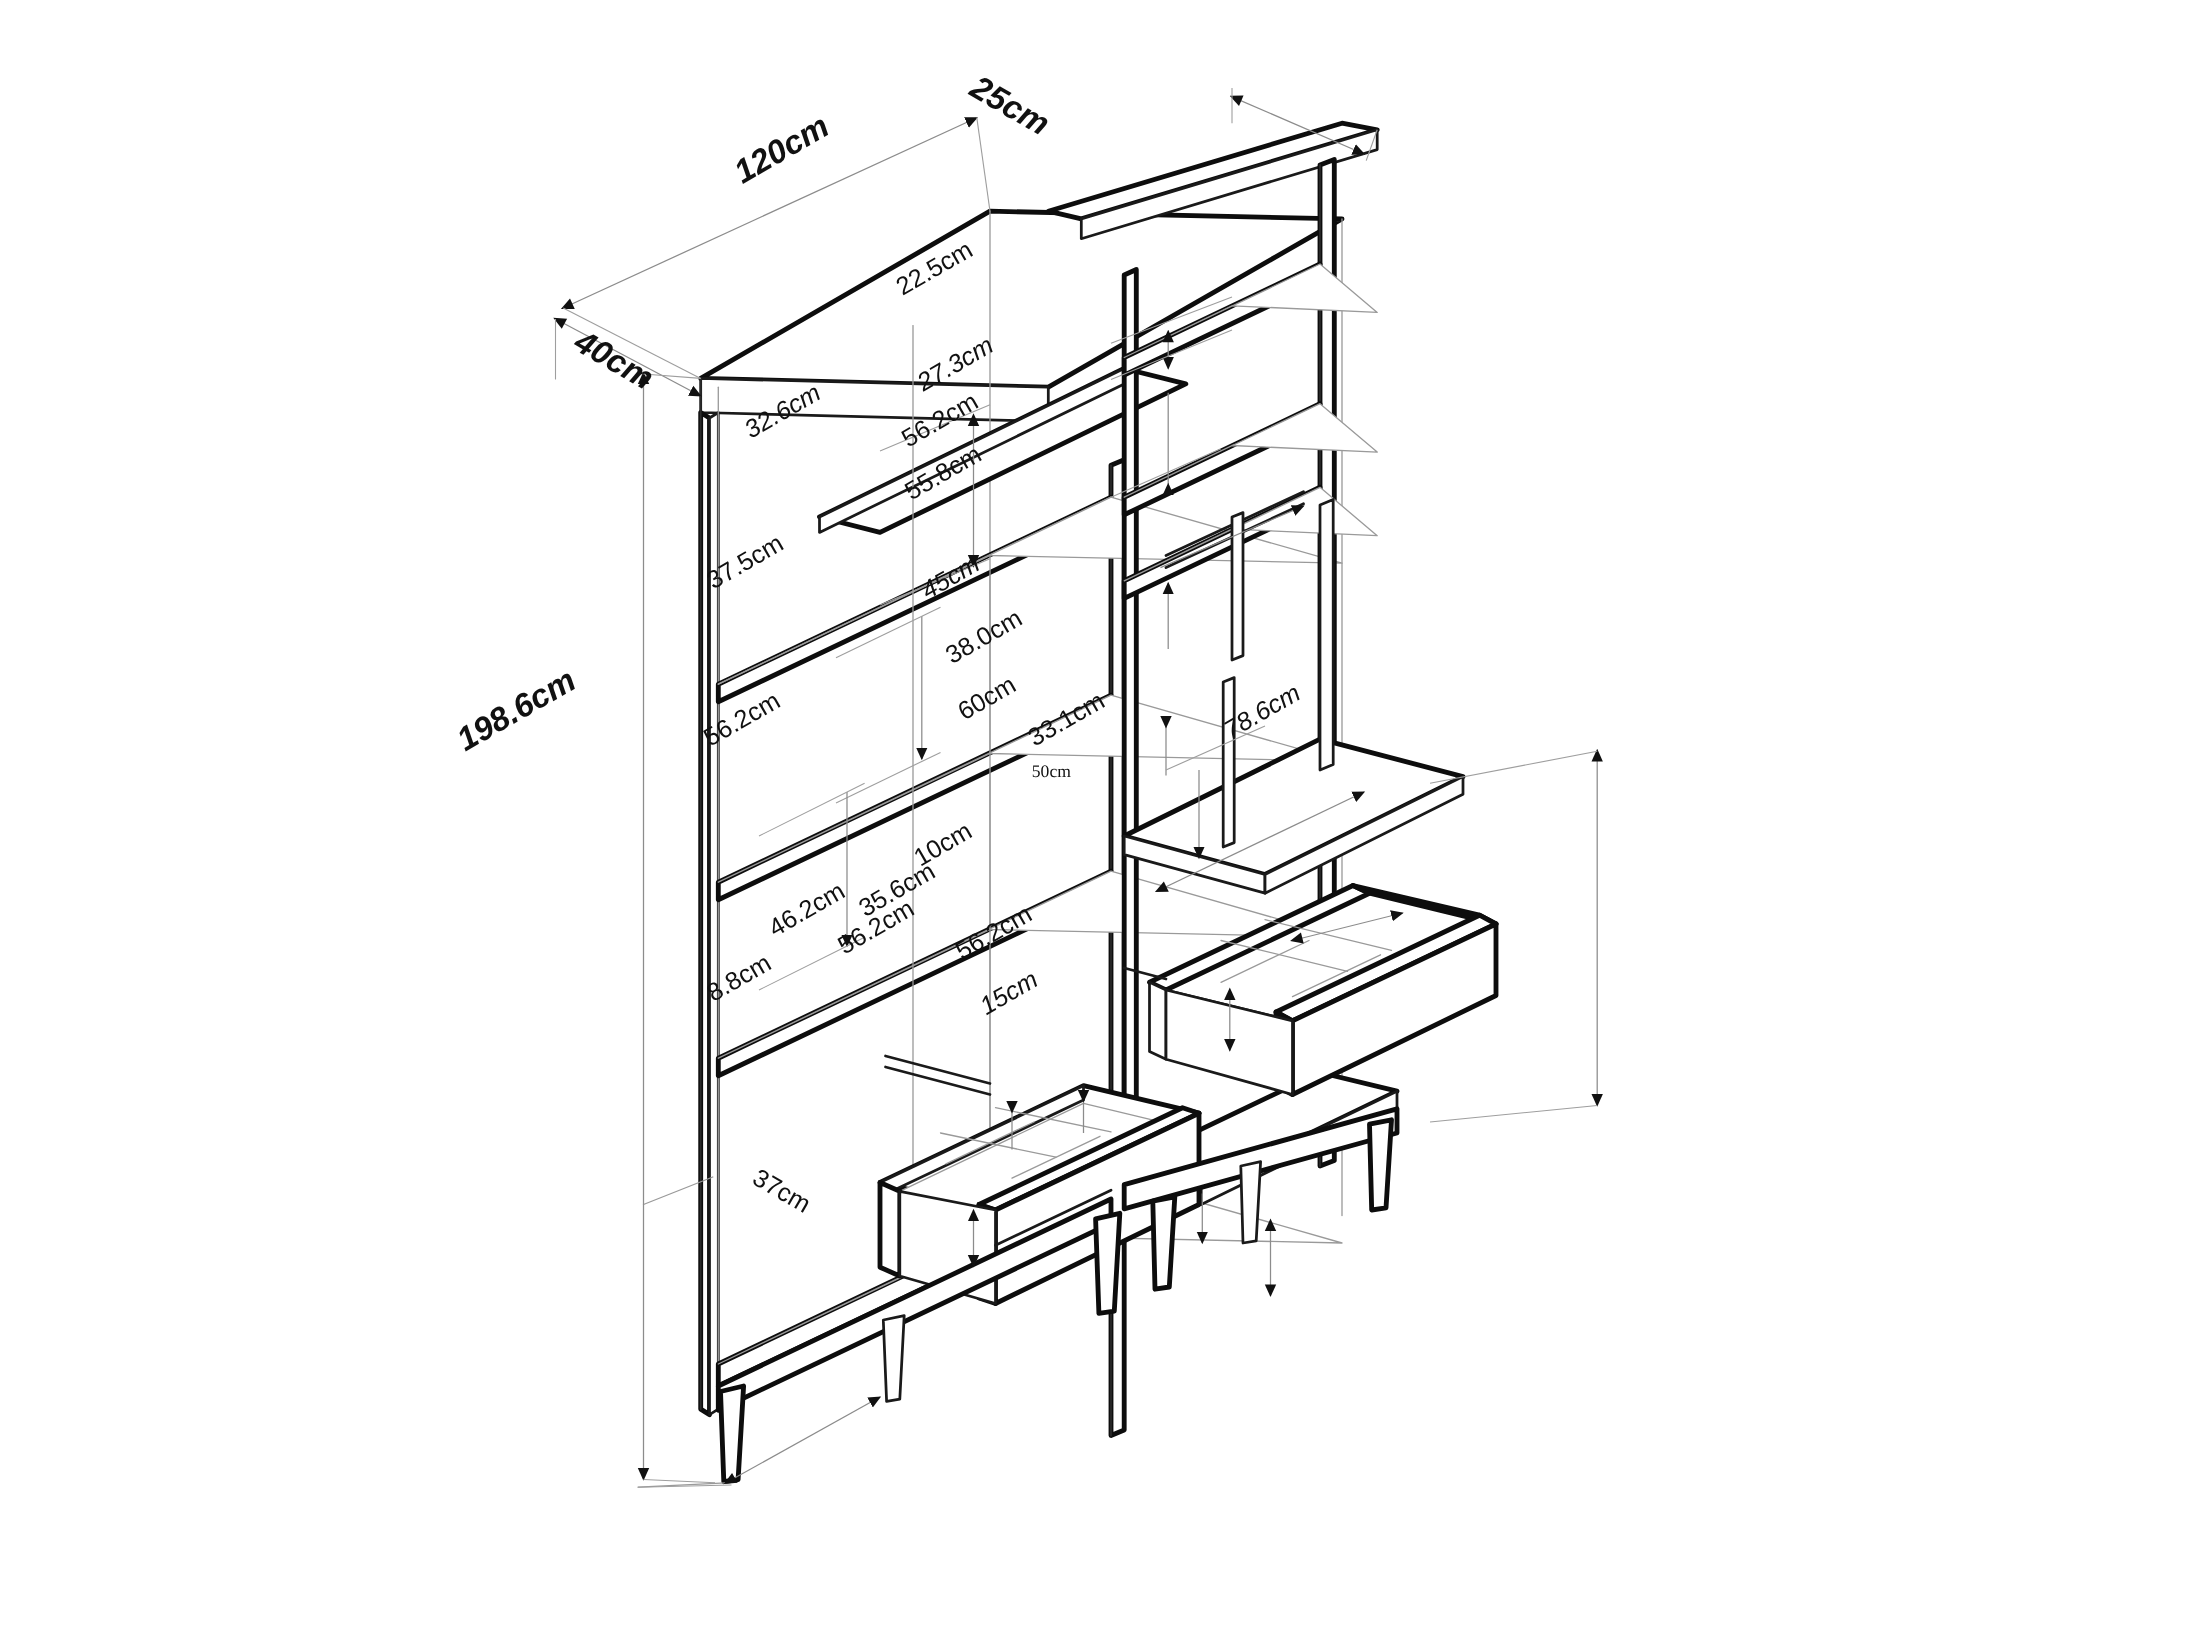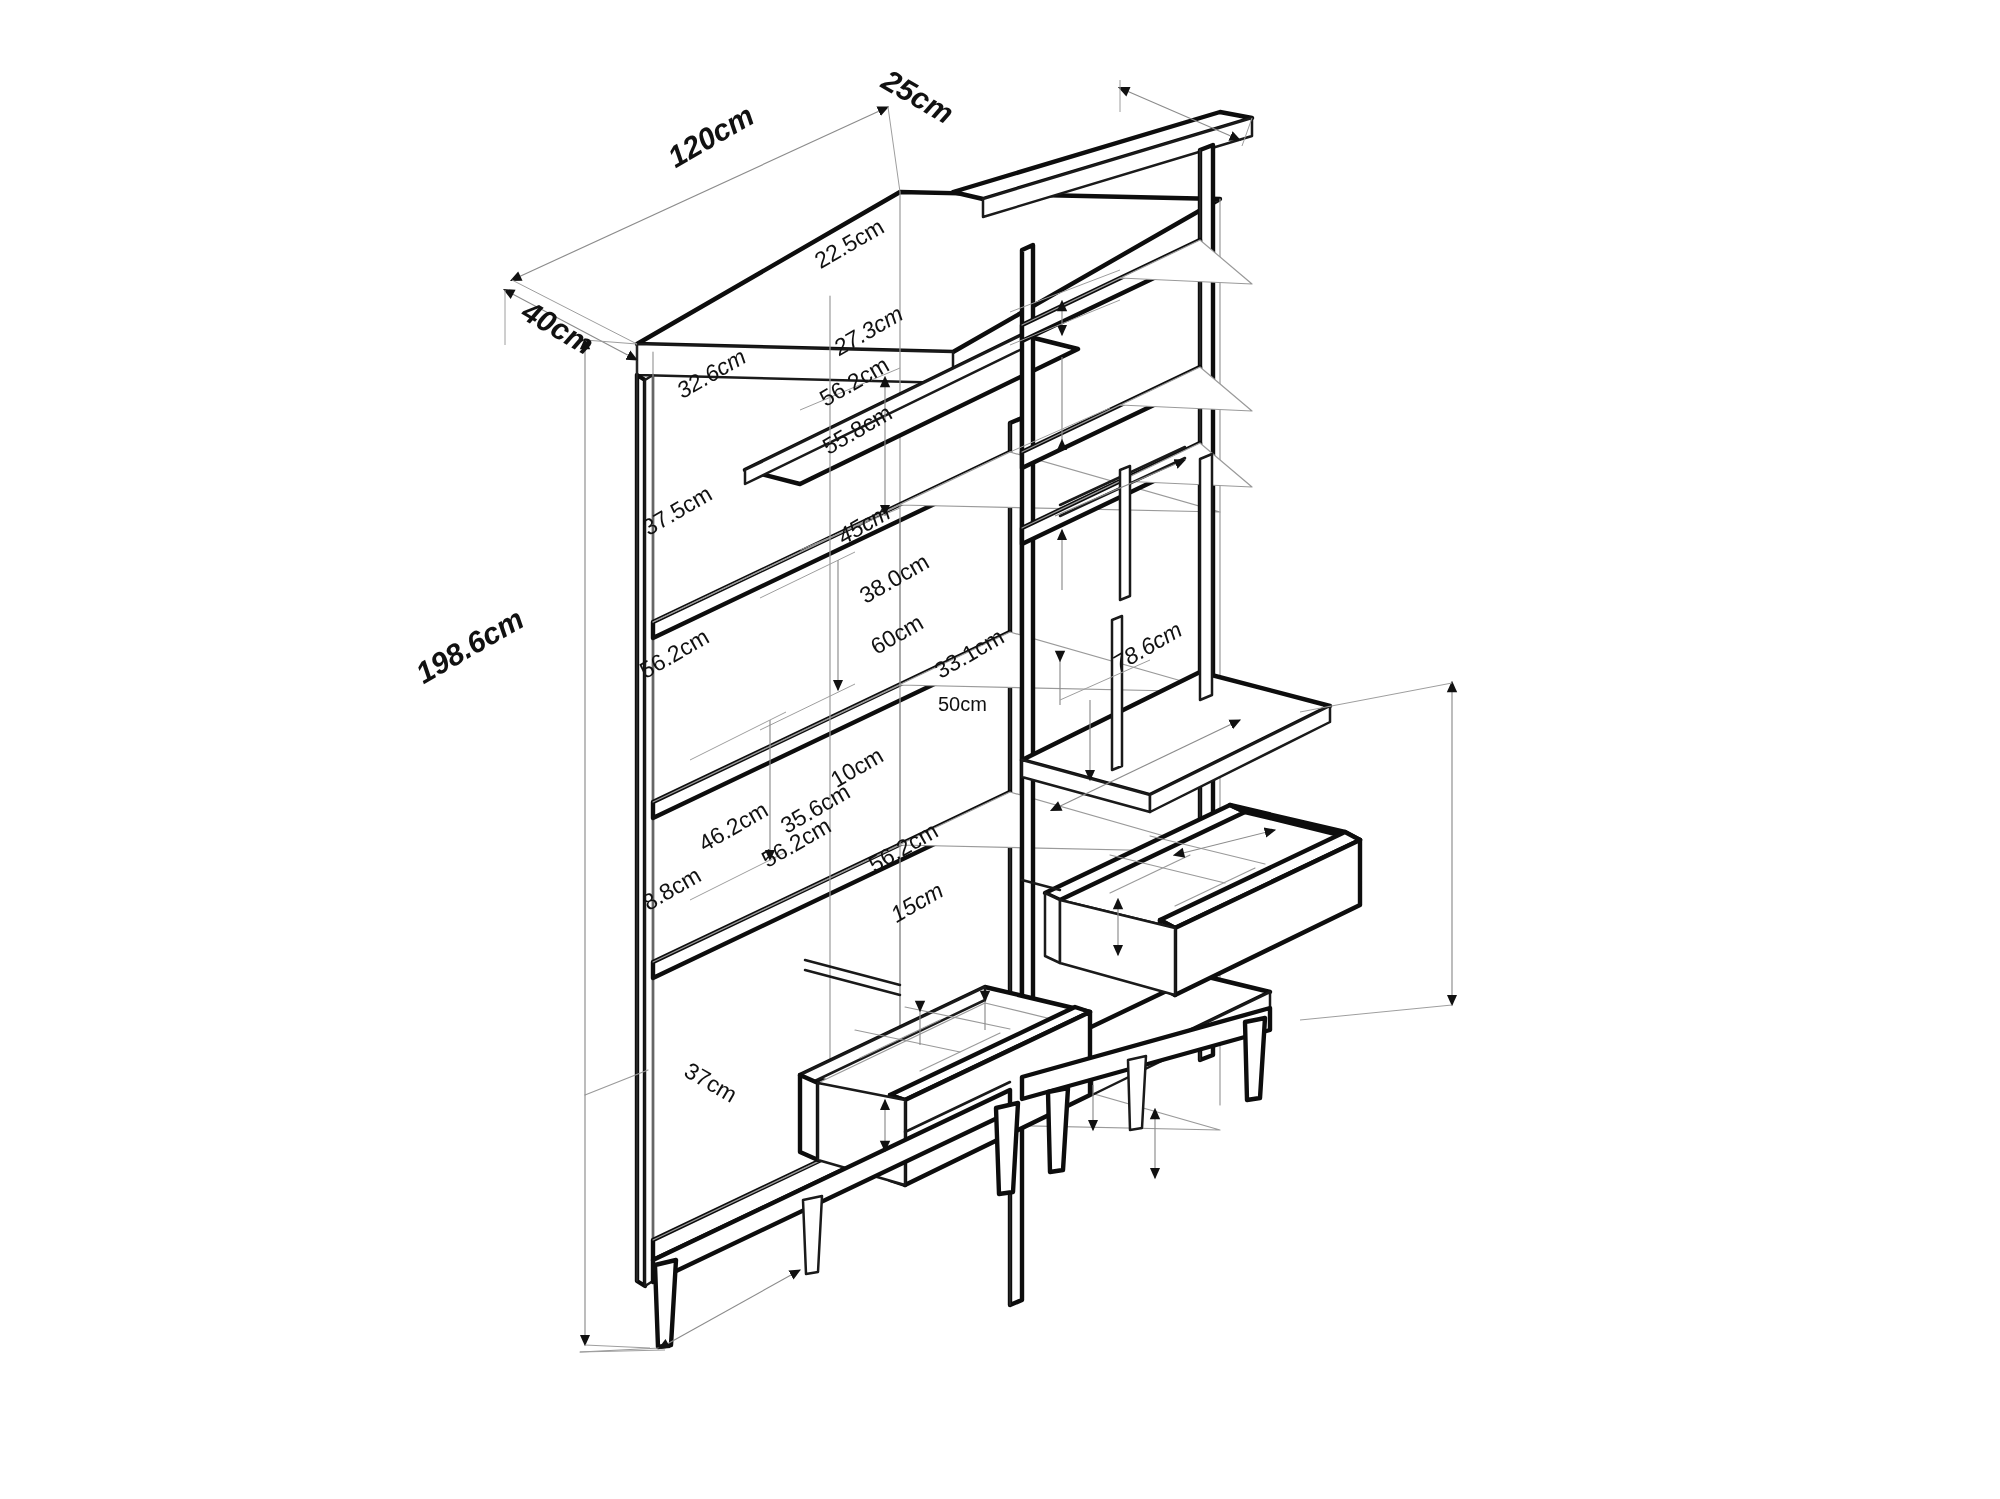--- a/index.html
+++ b/index.html
@@ -310,21 +310,21 @@
       <div class="dim-label lbl-ital" style="left: 672px; top: 381px; font-size: 23px; transform: rotate(-30deg);">32.6cm</div>
       <div class="dim-label lbl-ital" style="left: 829px; top: 338px; font-size: 23px; transform: rotate(-30deg);">27.3cm</div>
       <div class="dim-label lbl-reg" style="left: 815px; top: 389px; font-size: 23px; transform: rotate(-30deg);">56.2cm</div>
       <div class="dim-label lbl-reg" style="left: 818px; top: 437px; font-size: 23px; transform: rotate(-30deg);">55.8cm</div>
       <div class="dim-label lbl-reg" style="left: 638px; top: 518px; font-size: 23px; transform: rotate(-30deg);">37.5cm</div>
       <div class="dim-label lbl-ital" style="left: 833px; top: 527px; font-size: 23px; transform: rotate(-30deg);">45cm</div>
       <div class="dim-label lbl-reg" style="left: 855px; top: 586px; font-size: 23px; transform: rotate(-30deg);">38.0cm</div>
       <div class="dim-label lbl-reg" style="left: 635px; top: 661px; font-size: 23px; transform: rotate(-30deg);">56.2cm</div>
       <div class="dim-label lbl-reg" style="left: 866px; top: 637px; font-size: 23px; transform: rotate(-30deg);">60cm</div>
       <div class="dim-label lbl-reg" style="left: 930px; top: 661px; font-size: 23px; transform: rotate(-30deg);">33.1cm</div>
-      <div class="dim-label lbl-reg" style="left: 938px; top: 693px; font-size: 20px; transform: rotate(0deg);">50cm</div>
+      <div class="dim-label lbl-reg" style="left: 938px; top: 693px; font-size: 16px; transform: rotate(0deg); font-family: Liberation Serif, serif;">50cm</div>
       <div class="dim-label lbl-reg" style="left: 826px; top: 770px; font-size: 23px; transform: rotate(-30deg);">10cm</div>
       <div class="dim-label lbl-ital" style="left: 1108px; top: 654px; font-size: 23px; transform: rotate(-30deg);">78.6cm</div>
       <div class="dim-label lbl-reg" style="left: 757px; top: 850px; font-size: 23px; transform: rotate(-30deg);">56.2cm</div>
       <div class="dim-label lbl-reg" style="left: 694px; top: 834px; font-size: 23px; transform: rotate(-30deg);">46.2cm</div>
       <div class="dim-label lbl-reg" style="left: 776px; top: 816px; font-size: 23px; transform: rotate(-30deg);">35.6cm</div>
       <div class="dim-label lbl-reg" style="left: 638px; top: 893px; font-size: 23px; transform: rotate(-30deg);">8.8cm</div>
       <div class="dim-label lbl-reg" style="left: 864px; top: 855px; font-size: 23px; transform: rotate(-30deg);">56.2cm</div>
       <div class="dim-label lbl-ital" style="left: 886px; top: 905px; font-size: 23px; transform: rotate(-30deg);">15cm</div>
       <div class="dim-label lbl-reg" style="left: 693px; top: 1057px; font-size: 23px; transform: rotate(30deg);">37cm</div>
     </div>

